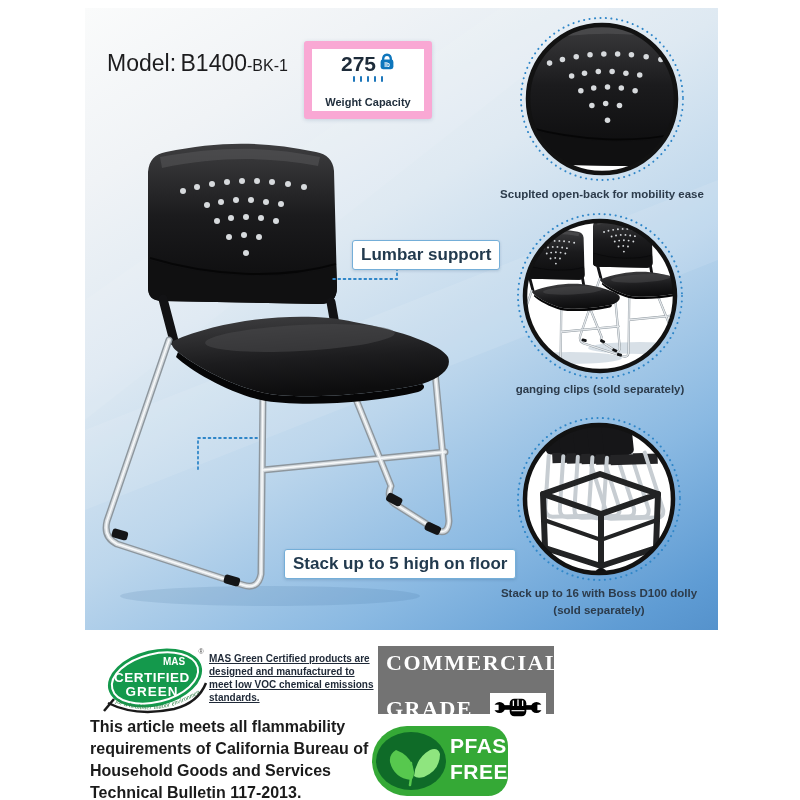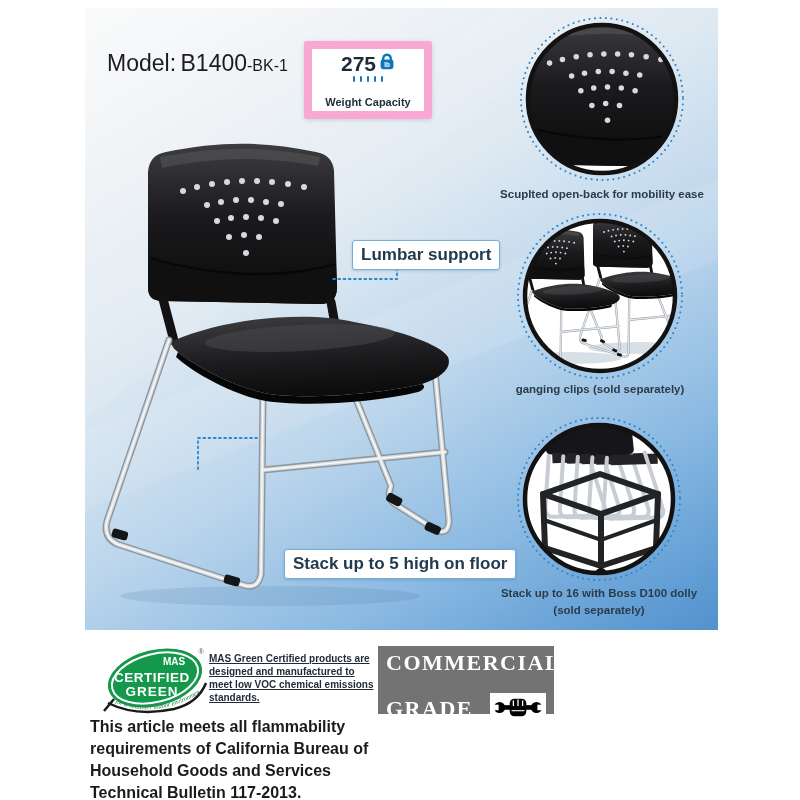--- a/index.html
+++ b/index.html
@@ -309,15 +309,28 @@
           <path d="M21,6 V12 M26,5 V12 M31,6 V12" stroke="#fff" stroke-width="1.4"></path>
           <path d="M19,17 H33" stroke="#fff" stroke-width="1.2"></path>
         </svg>
       </span>
     </div>
   </div>
 
 
   <div class="flam-text">This article meets all flammability requirements of California Bureau of Household Goods and Services Technical Bulletin 117-2013.</div>
 
+  <div class="pfas-logo">
+    <div class="pfas-leafcircle">
+      <svg width="70" height="58" viewBox="0 0 70 58">
+        <path d="M35,48 Q18,46 14,30 Q13,22 20,18 Q36,24 38,40 Q38,46 35,48 Z" fill="#57c84e"></path>
+        <path d="M38,44 Q40,26 54,18 Q62,15 64,22 Q64,38 48,45 Q41,47 38,44 Z" fill="#8fe57f"></path>
+        <path d="M34,53 Q36,43 35,31" stroke="#57c84e" stroke-width="2.5" fill="none" stroke-linecap="round"></path>
+      </svg>
+    </div>
+    <div class="pfas-words">
+      <span>PFAS</span>
+      <span>FREE</span>
+    </div>
+  </div>
 
 
 </div>
 
 </body></html>

